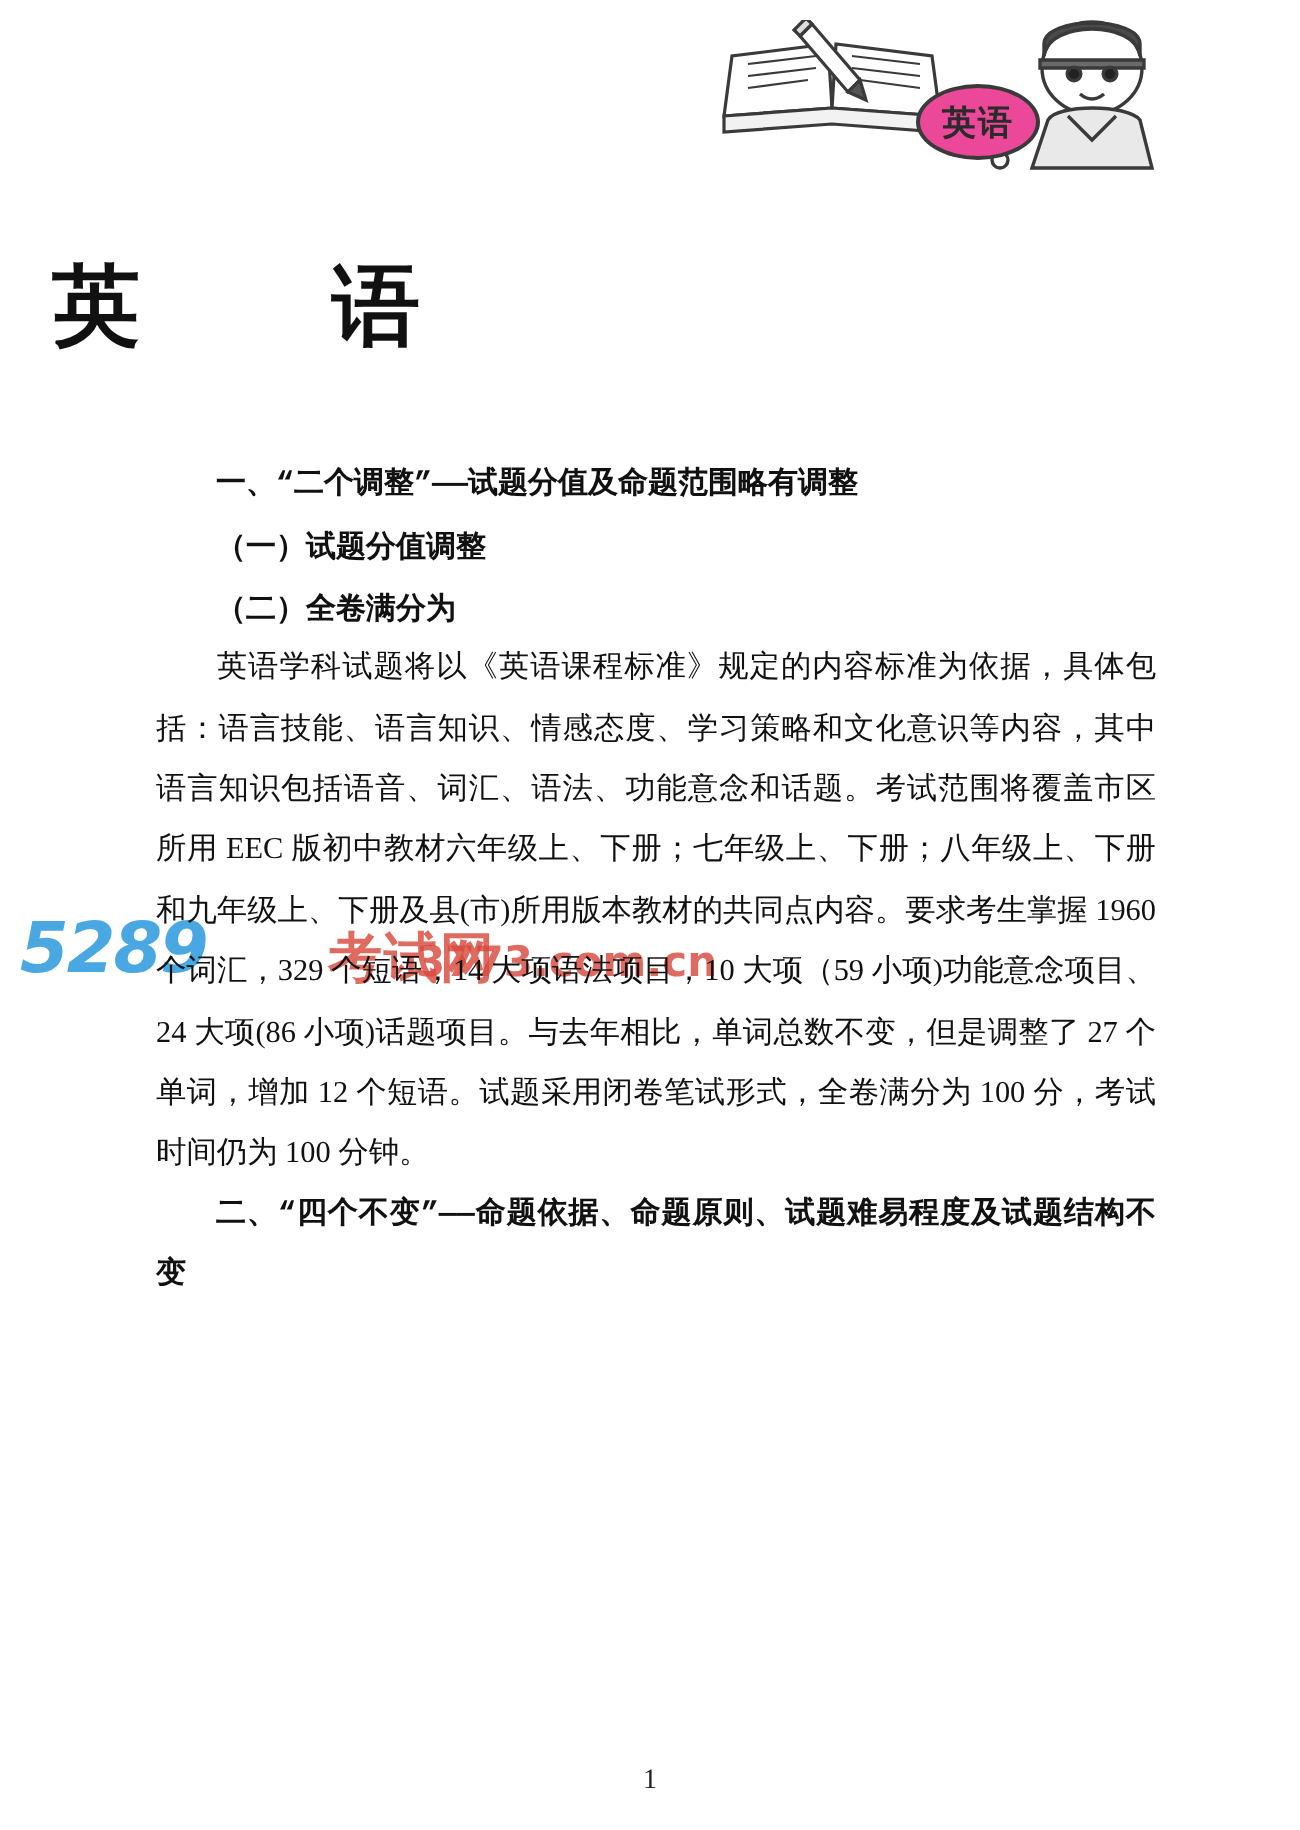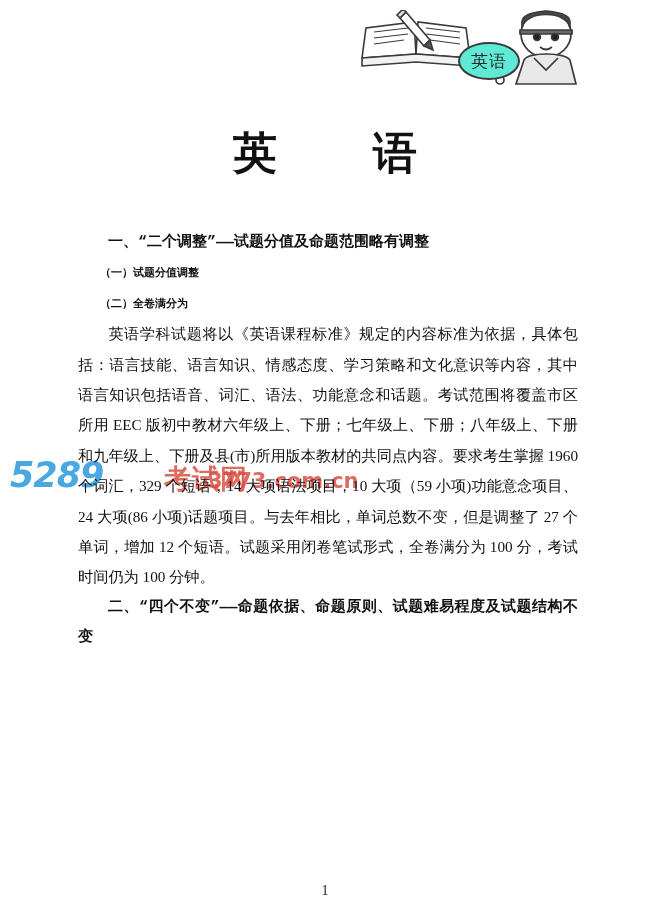--- a/index.html
+++ b/index.html
@@ -44,35 +44,34 @@
     position: absolute;
     left: 104px;
     top: 38px;
     width: 58px;
     height: 34px;
     border: 2px solid #3a3a3a;
     border-radius: 50%;
     display: flex;
     align-items: center;
     justify-content: center;
-    background: #5eead4;
-    font-family: "DejaVu Sans", "Liberation Sans", sans-serif;
-    font-weight: normal;
+    background: #ec4899;
+    font-family: "DejaVu Sans", "Liberation Sans", sans-serif;
+    font-weight: bold;
     font-size: 17px;
     color: #2b2b2b;
     letter-spacing: 1px;
   }
 
   
   .doc-title {
     position: absolute;
     top: 124px;
     left: 0;
     width: 650px;
-    text-align: center;
     font-family: "DejaVu Sans", "Liberation Sans", sans-serif;
     font-weight: bold;
     font-size: 44px;
     letter-spacing: 26px;
     text-indent: 26px;
     color: #111111;
   }
 
   
   .content {
@@ -91,21 +90,21 @@
     text-indent: 2em;
   }
   .content p.heading {
     font-family: Liberation Mono, monospace;
     font-weight: bold;
     font-size: 15px;
   }
   .content p.subheading {
     font-family: "DejaVu Sans", "Liberation Sans", sans-serif;
     font-weight: bold;
-    font-size: 11px;
+    font-size: 15px;
   }
 
   
   .watermark {
     position: absolute;
     left: 10px;
     top: 455px;
     width: 460px;
     height: 48px;
     pointer-events: none;

